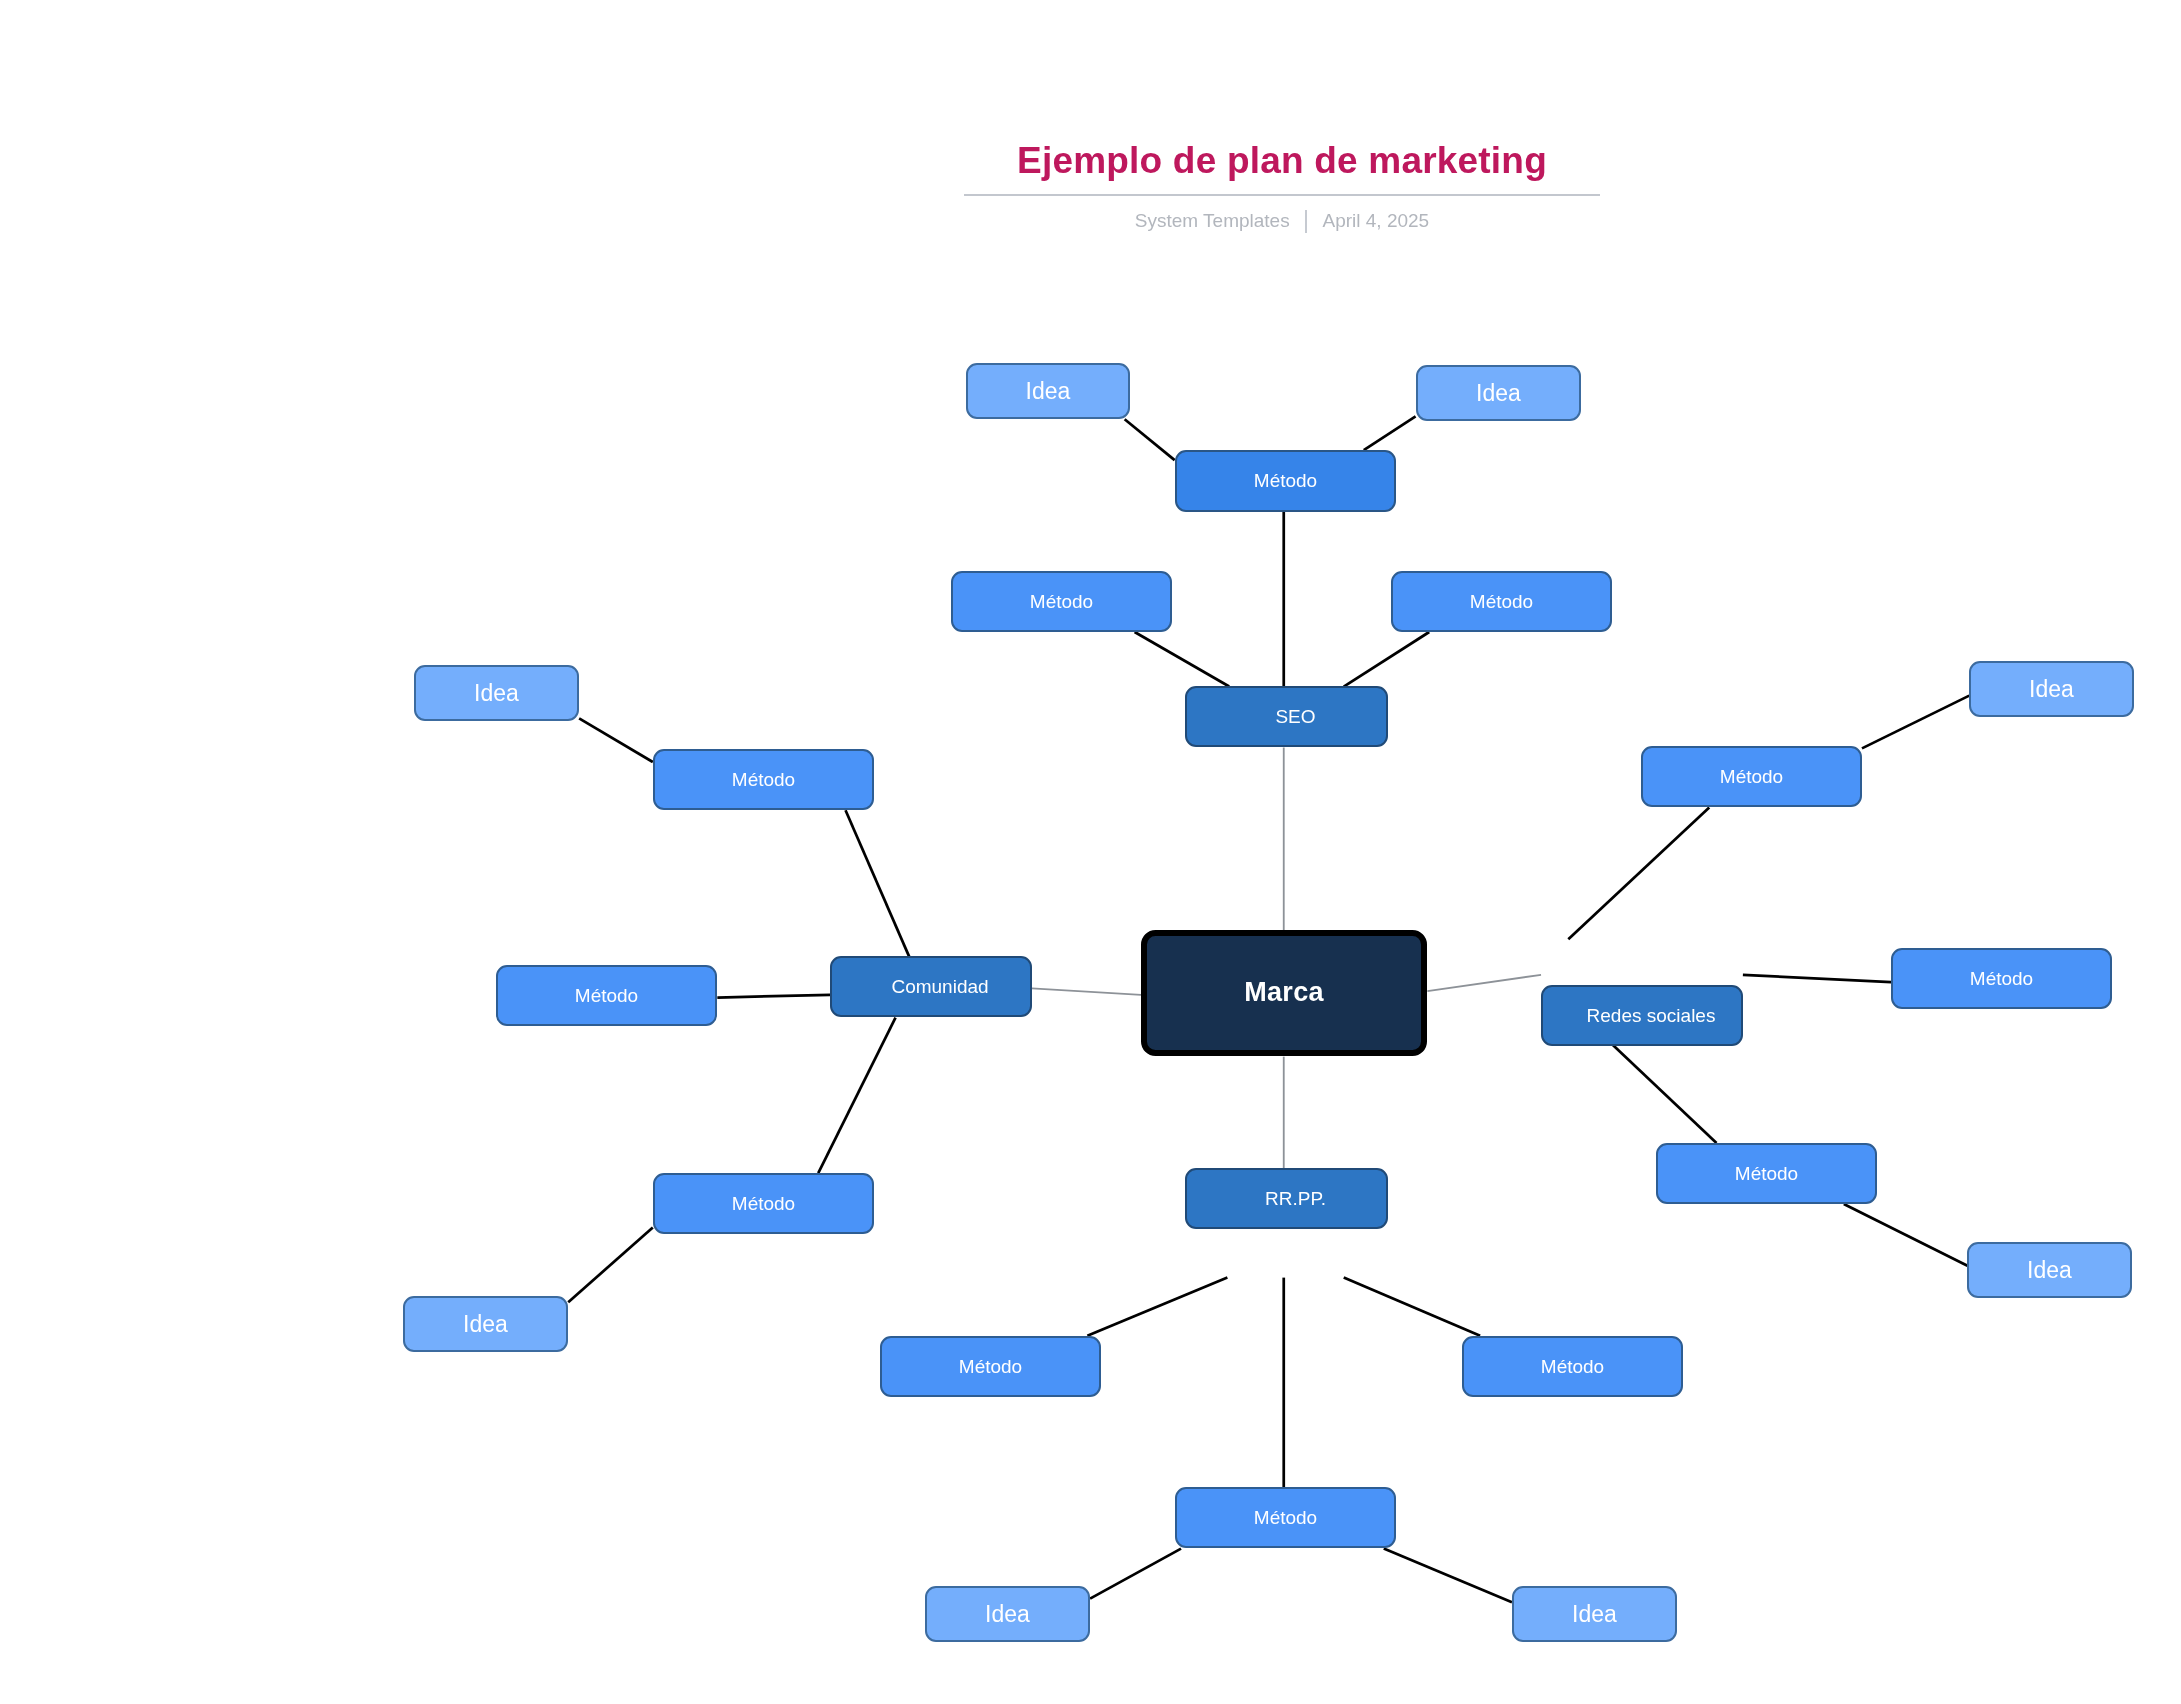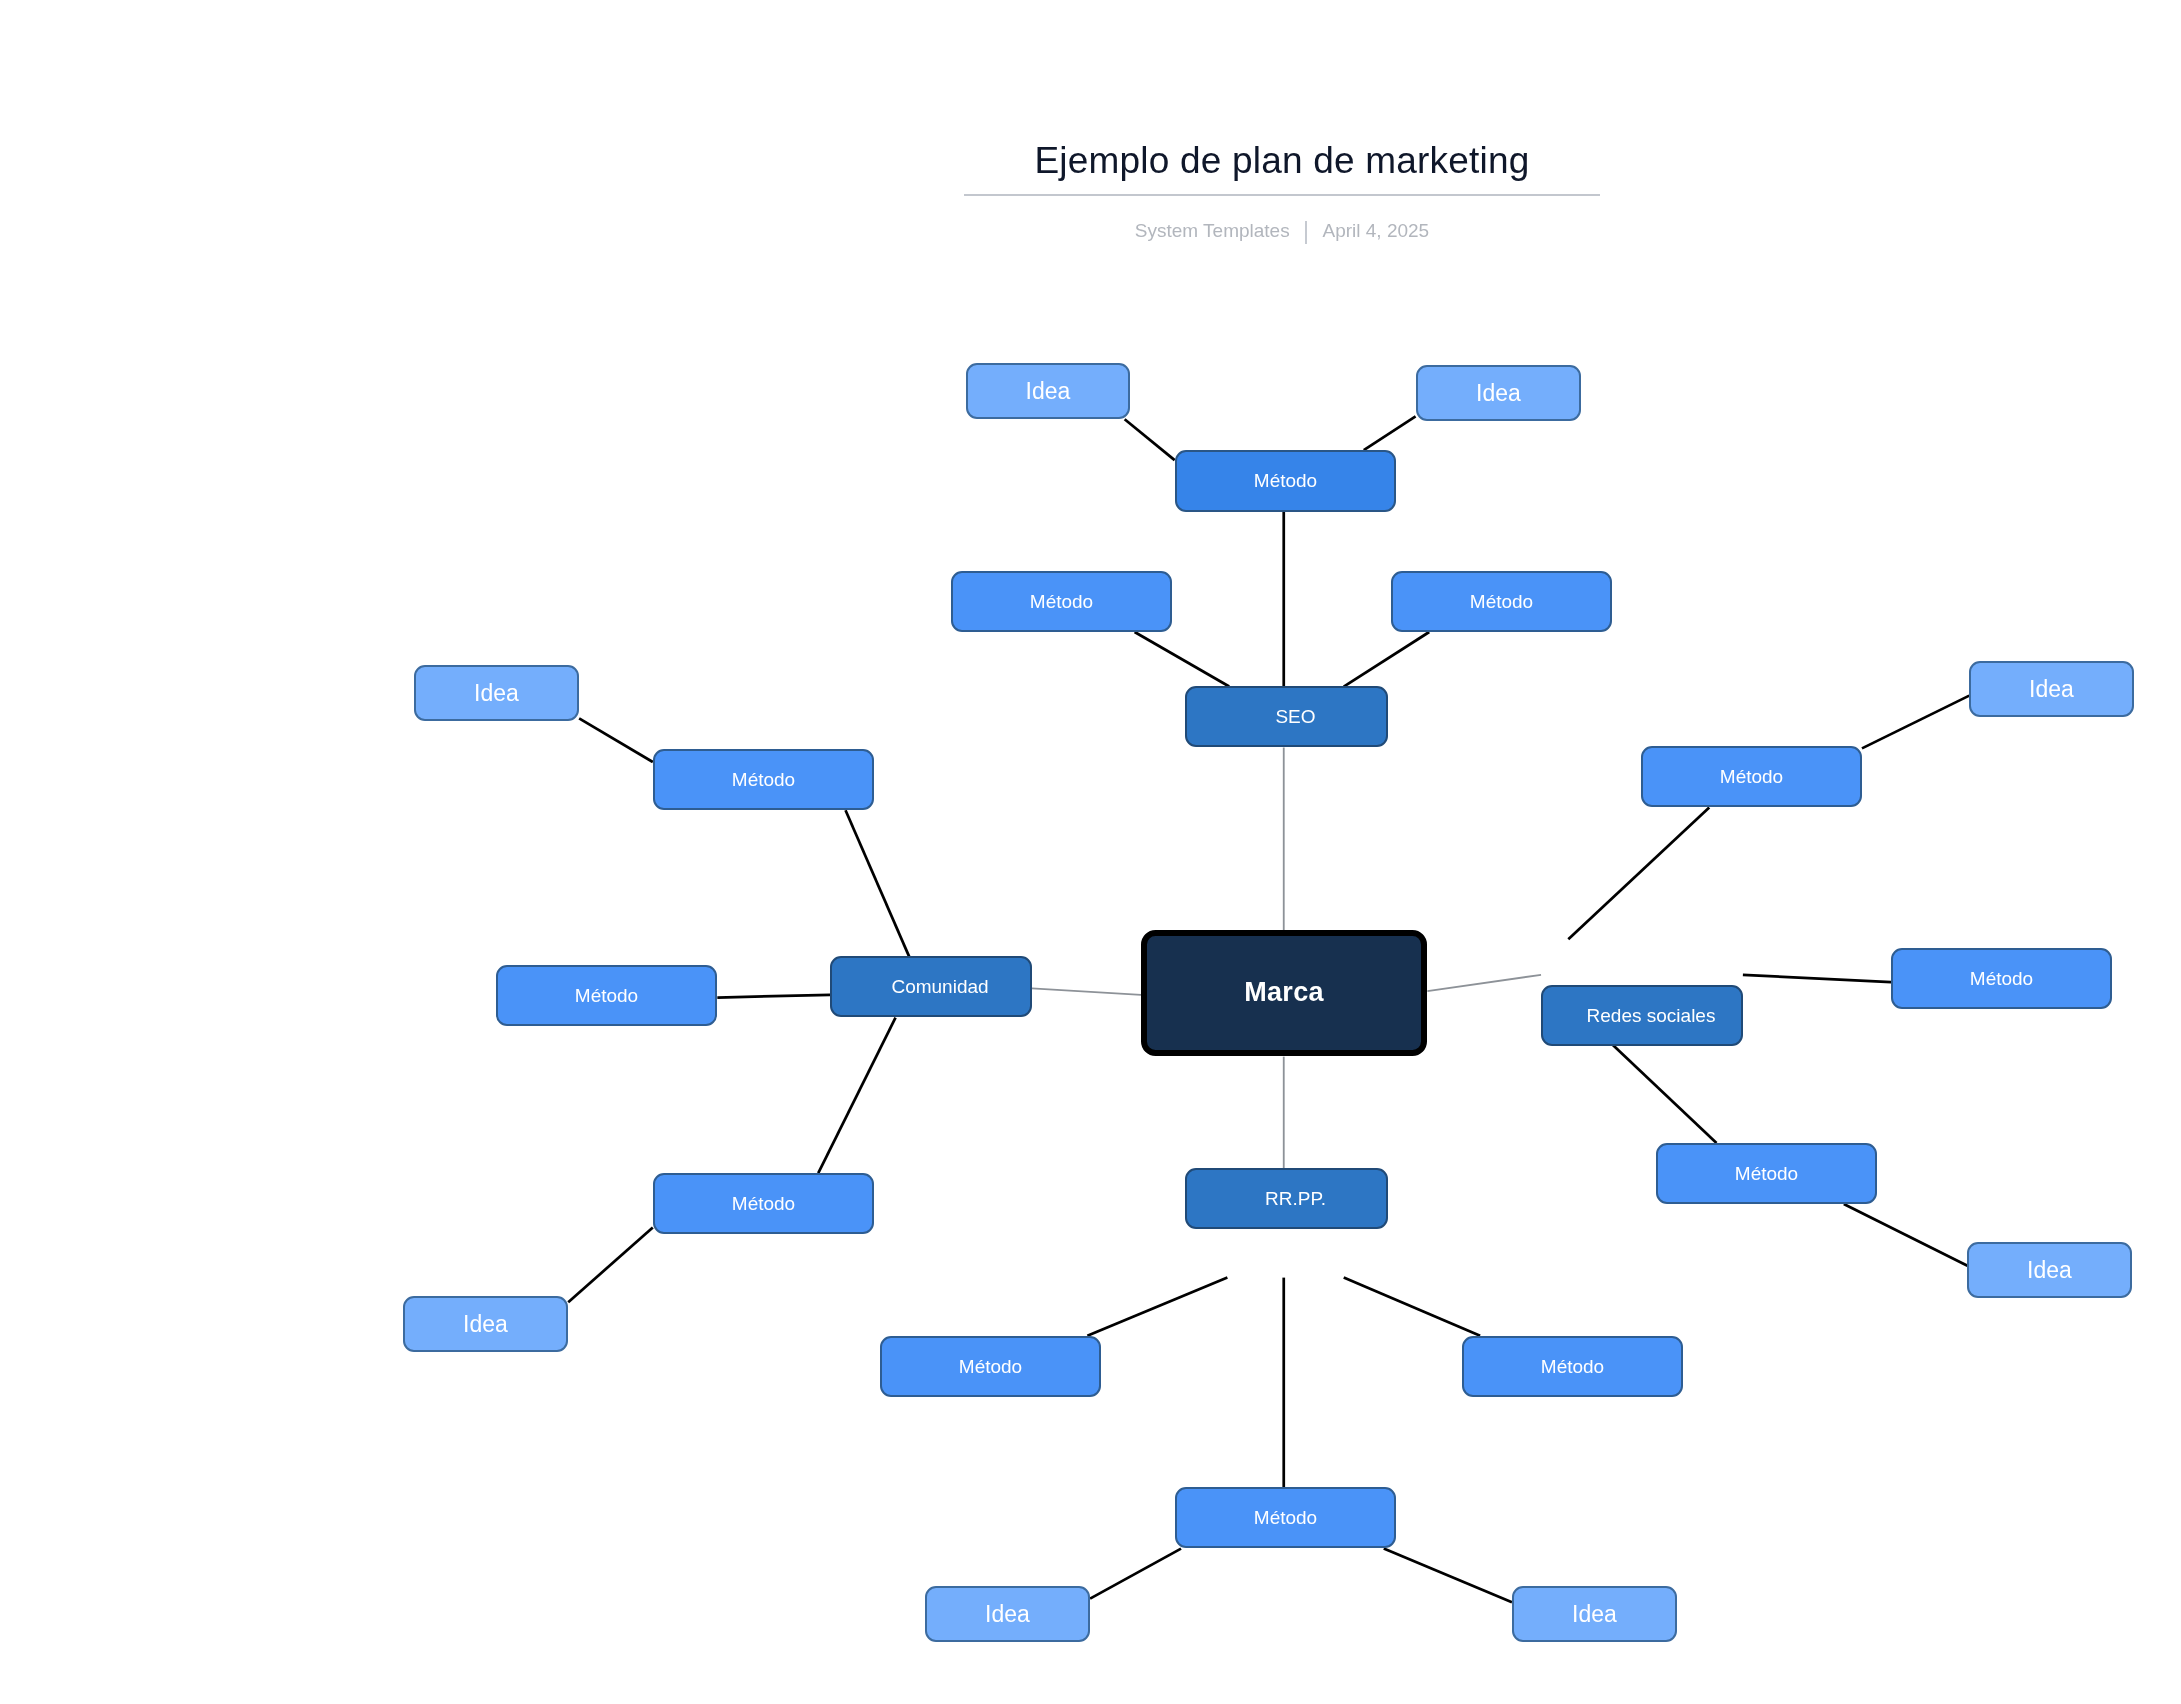--- a/index.html
+++ b/index.html
@@ -23,36 +23,36 @@
   
   #header {
     position: absolute;
     left: 964px;
     top: 141px;
     width: 636px;
     text-align: center;
   }
   #doc-title {
     font-size: 37px;
-    font-weight: normal;
-    color: #0f172a;
+    font-weight: bold;
+    color: #be185d;
     letter-spacing: 0.2px;
     line-height: 1.1;
     padding-bottom: 12.7px;
     border-bottom: 2.7px solid #c3c7ce;
     white-space: nowrap;
     text-align: center;
   }
   #doc-subtitle {
-    margin-top: 24px;
+    margin-top: 13px;
     font-size: 19px;
     color: #b2b6bd;
     white-space: nowrap;
     display: flex;
-    align-items: flex-start;
+    align-items: center;
     justify-content: center;
     gap: 0px;
   }
   .sub-sep {
     display: inline-block;
     width: 1.8px;
     height: 23px;
     background: #c6cad1;
     margin: 0 15.5px;
     position: relative;

